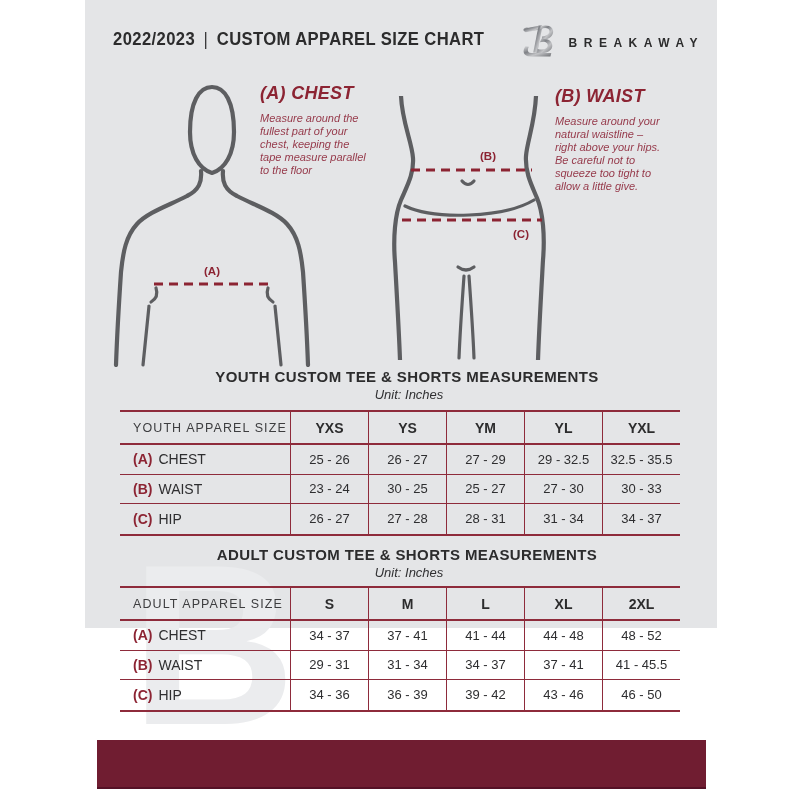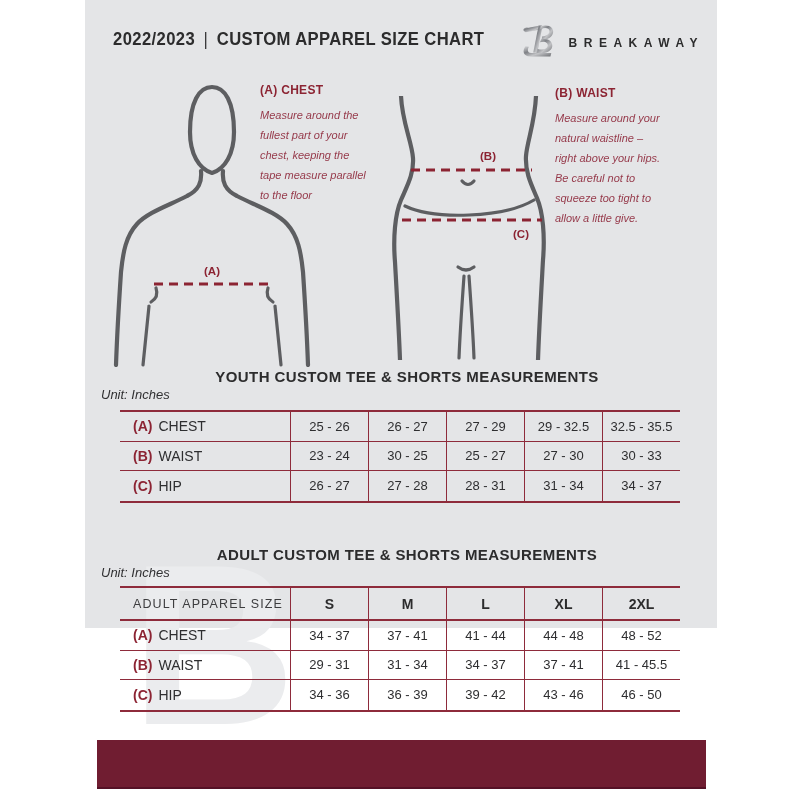--- a/index.html
+++ b/index.html
@@ -21,35 +21,35 @@
   .fig { position:absolute; }
   .fig-chest { left:26px; top:80px; width:202px; height:287px; }
   .fig-hips  { left:303px; top:96px; width:162px; height:264px; }
   .outline { fill:none; stroke:var(--figure,#5d5e61); stroke-width:4.2; stroke-linecap:round; stroke-linejoin:round; }
   .outline-thin { fill:none; stroke:var(--figure,#5d5e61); stroke-width:3.2; stroke-linecap:round; }
   .dash-line { stroke:var(--accent,#8c2433); stroke-width:3; stroke-dasharray:9 6; }
   .dash-label { font:bold 11.5px "Liberation Sans", sans-serif; fill:var(--accent,#8c2433); }
 
   
   .instr { position:absolute; z-index:2; }
-  .instr h3 { font-size:12px; font-weight:bold; color:var(--accent,#8c2433); letter-spacing:0.3px; margin-bottom:8px; }
-  .instr p { font-style:italic; font-size:11px; line-height:20px; color:var(--body-text,#963a4b);
+  .instr h3 { font-size:18px; font-weight:bold; color:var(--accent,#8c2433); letter-spacing:0.3px; margin-bottom:8px;font-style:italic; }
+  .instr p { font-style:italic; font-size:11px; line-height:13px; color:var(--body-text,#963a4b);
              white-space:pre-line; font-weight:normal; }
   .instr-chest { left:175px; top:83px; width:130px; }
   .instr-waist { left:470px; top:86px; width:140px; }
   .instr-hips  { left:470px; top:218px; width:150px; }
 
   
   .watermark { position:absolute; left:46px; top:552px; font-size:228px; line-height:0.82; font-weight:bold;
                color:var(--watermark,#ebecee); z-index:0; user-select:none; }
 
   
   .section-title { position:absolute; left:12px; right:0; text-align:center; font-weight:bold;
                    font-size:15px; letter-spacing:0.4px; color:var(--ink,#2c2c2d); z-index:2; }
-  .unit-label { position:absolute; left:0; right:0; font-style:italic;
+  .unit-label { position:absolute; left:0; right:0; text-align:center; font-style:italic;
                 font-size:13px; color:#303032; z-index:2;padding-left:16px; }
   .youth-title { top:368px; } .youth-unit { top:387px; }
   .adult-title { top:546px; } .adult-unit { top:565px; }
 
   
   .size-table { position:absolute; left:35px; width:560px; z-index:2;
                 border-top:2px solid var(--line,#8e2b3b); border-bottom:2px solid var(--line,#8e2b3b); }
   .youth-table { top:410px; }
   .adult-table { top:586px; }
   .tr { display:grid; grid-template-columns:170px repeat(5,78px); align-items:stretch; }
@@ -149,20 +149,28 @@
 Be careful not to
 squeeze too tight to
 allow a little give.</p>
     </div>
 
     <div class="watermark">B</div>
 
     <div class="section-title youth-title">YOUTH CUSTOM TEE &amp; SHORTS MEASUREMENTS</div>
     <div class="unit-label youth-unit">Unit: Inches</div>
     <div class="size-table youth-table">
+      <div class="tr head">
+        <div class="td first">YOUTH APPAREL SIZE</div>
+        <div class="td">YXS</div>
+        <div class="td">YS</div>
+        <div class="td">YM</div>
+        <div class="td">YL</div>
+        <div class="td">YXL</div>
+      </div>
       <div class="tr data">
         <div class="td first">
             <span class="pfx">(A)</span>
             <span>CHEST</span>
           </div>
         <div class="td">25 - 26</div>
         <div class="td">26 - 27</div>
         <div class="td">27 - 29</div>
         <div class="td">29 - 32.5</div>
         <div class="td">32.5 - 35.5</div>

